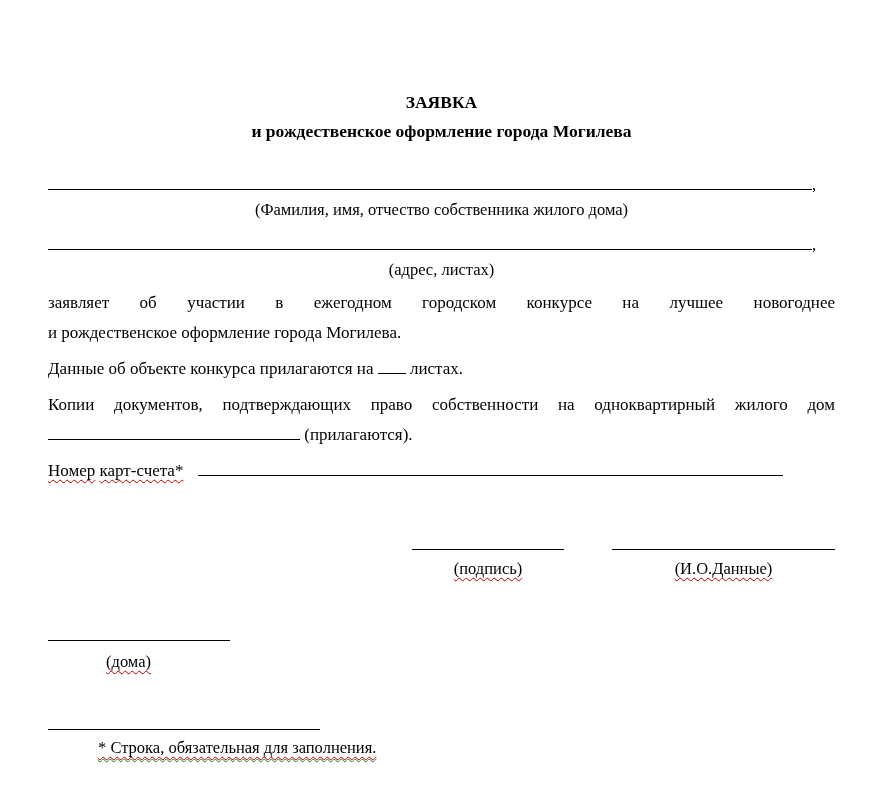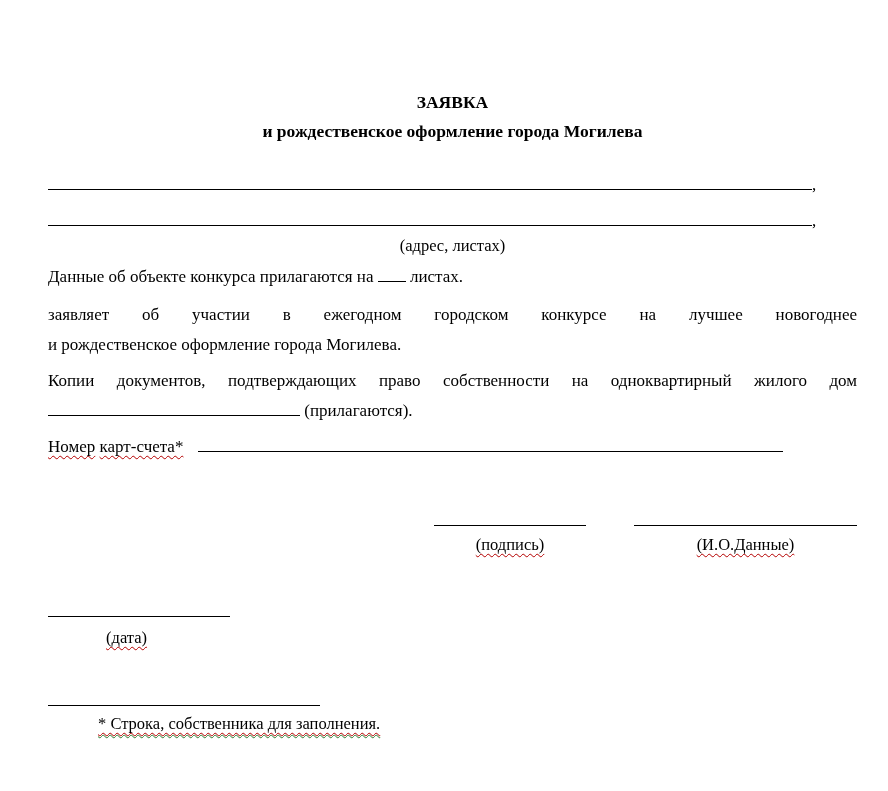--- a/index.html
+++ b/index.html
@@ -4,21 +4,21 @@
 <style>
   html, body { margin: 0; padding: 0; }
   body {
     width: 888px; height: 791px;
     background: #ffffff;
     color: #000000;
     font-family: "Liberation Serif", serif;
     font-size: 17px;
     overflow: hidden;
   }
-  .doc { padding: 88px 31px 0 48px; }
+  .doc { padding: 88px 53px 0 48px; }
 
   .title-block { text-align: center; font-weight: bold; font-size: 17.5px; line-height: 29px; }
 
   .blank {
     display: inline-block;
     border-bottom: 1px solid #000;
     height: 17px;
     vertical-align: baseline;
   }
   .blank-full   { width: 764px; }
@@ -71,35 +71,36 @@
 <div class="doc">
 
   <div class="title-block">
     <div>ЗАЯВКА</div>
     <div>и рождественское оформление города Могилева</div>
   </div>
 
   <div class="fill-row">
     <span class="blank blank-full"></span><span>,</span>
   </div>
+  <div class="caption">(Фамилия, имя, отчество собственника жилого дома)</div>
 
   <div class="fill-row" style="margin-top:12px">
     <span class="blank blank-full"></span><span>,</span>
   </div>
   <div class="caption">(адрес, листах)</div>
 
+  <div class="para" style="margin-top:8px">
+    <div class="jline">заявляет об участии в ежегодном городском конкурсе на лучшее новогоднее</div>
+    <div>и рождественское оформление города Могилева.</div>
+  </div>
+
   <div class="para">
     <span>Данные об объекте конкурса прилагаются на</span>
     <span class="blank blank-short"></span>
     <span>листах.</span>
-  </div>
-
-  <div class="para" style="margin-top:8px">
-    <div class="jline">заявляет об участии в ежегодном городском конкурсе на лучшее новогоднее</div>
-    <div>и рождественское оформление города Могилева.</div>
   </div>
 
   <div class="para">
     <div class="jline">Копии документов, подтверждающих право собственности на одноквартирный жилого дом</div>
     <div><span class="blank blank-copies"></span> <span>(прилагаются).</span></div>
   </div>
 
   <div class="para" style="white-space:nowrap;">
     <span class="sq-red">Номер</span>
     <span class="sq-red">карт-счета*</span>
@@ -112,21 +113,21 @@
       <div class="sig-caption"><span class="sq-red">(подпись)</span></div>
     </div>
     <div class="sig-col-right">
       <span class="blank blank-name"></span>
       <div class="sig-caption"><span class="sq-red">(И.О.Данные)</span></div>
     </div>
   </div>
 
   <div class="date-block">
     <span class="blank blank-date"></span>
-    <div class="date-caption"><span class="sq-red">(дата)</span></div>
+    <div class="date-caption"><span class="sq-red">(дома)</span></div>
   </div>
 
   <div class="footnote-block">
     <span class="blank blank-footsep"></span>
-    <div class="footnote-text"><span class="sq-green"><span class="sq-red">* Строка, собственника для заполнения.</span></span></div>
+    <div class="footnote-text"><span class="sq-green"><span class="sq-red">* Строка, обязательная для заполнения.</span></span></div>
   </div>
 
 </div>
 
 </body></html>

